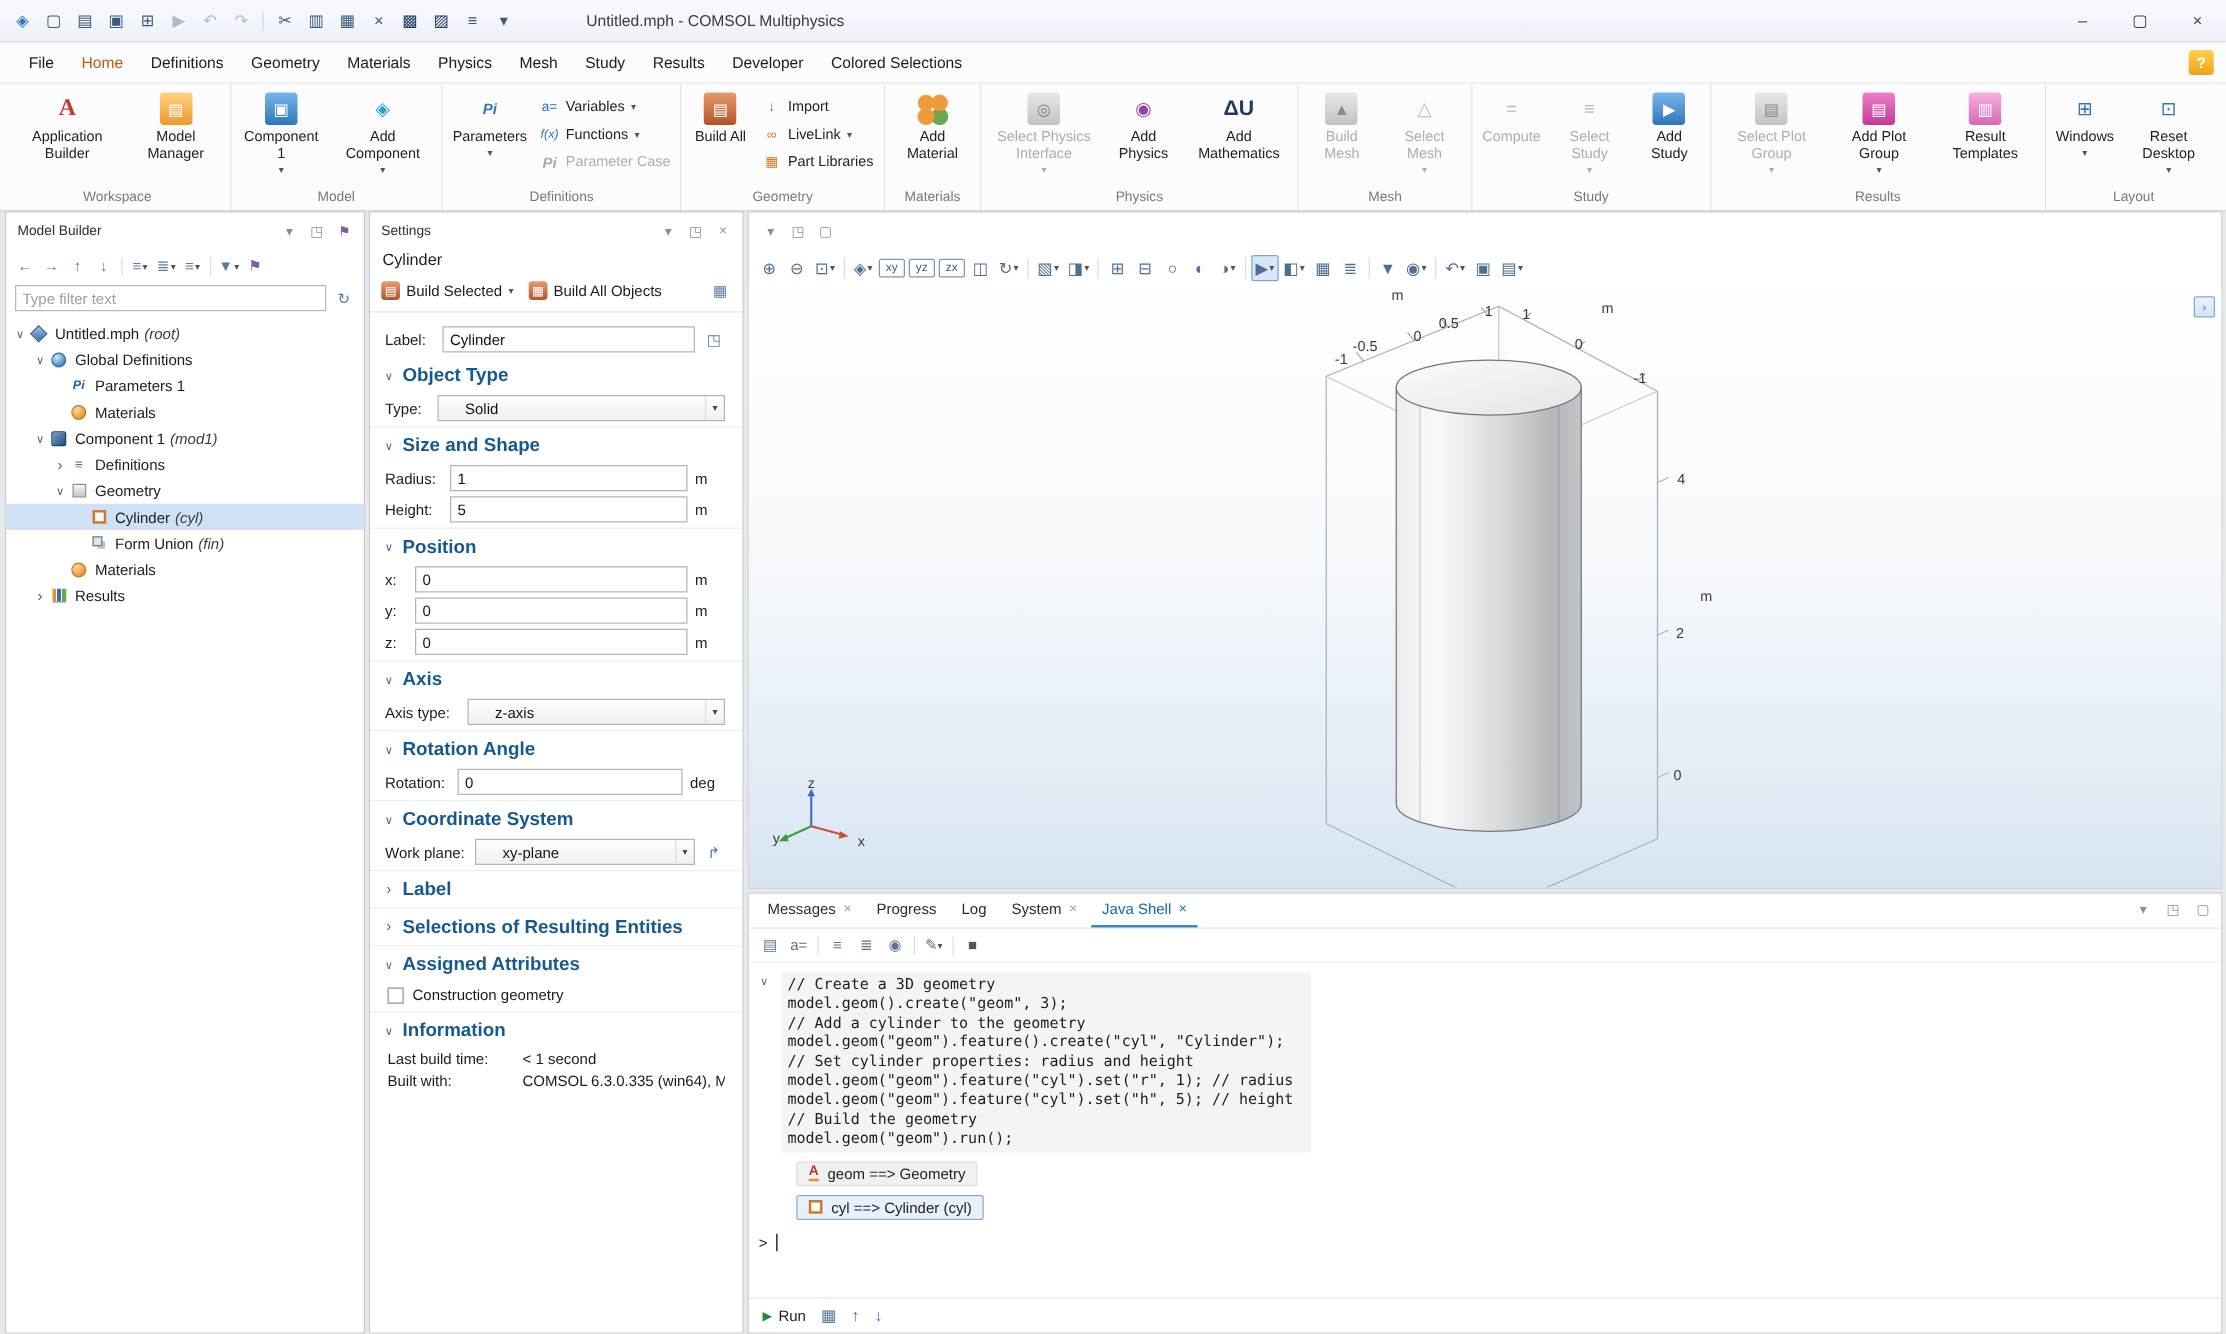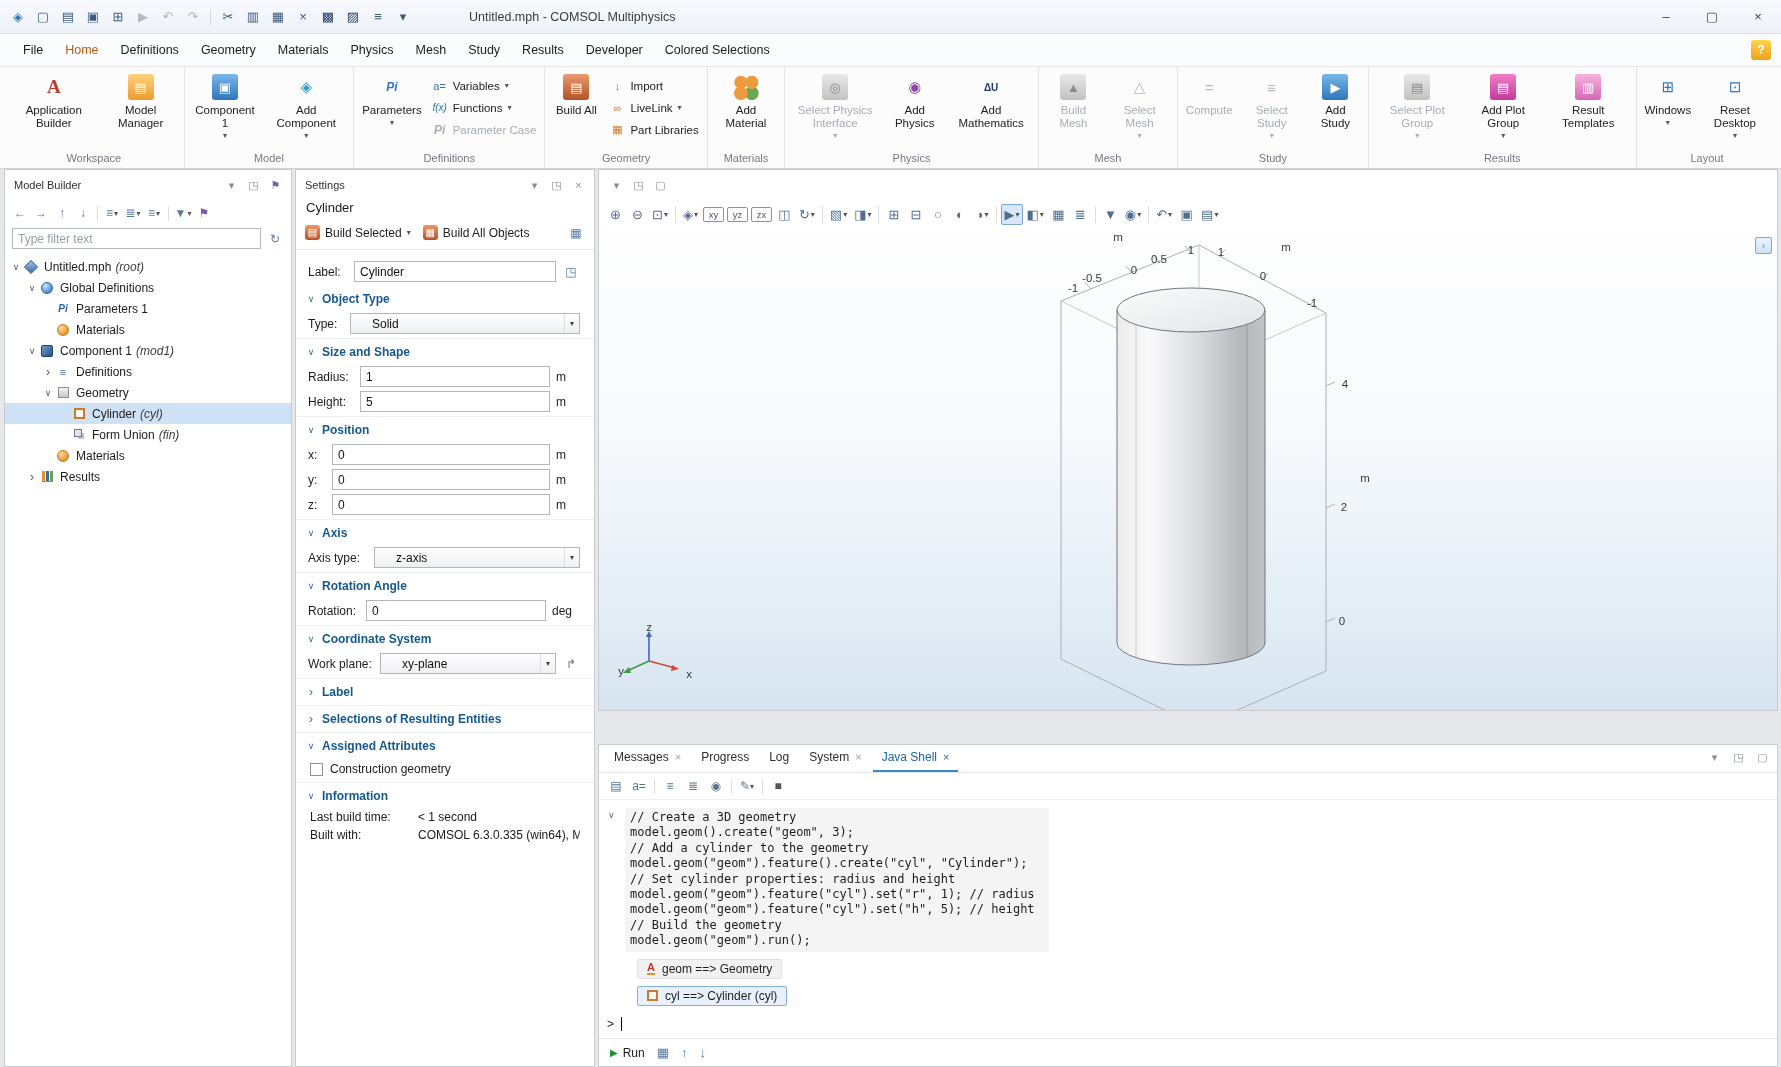--- a/index.html
+++ b/index.html
@@ -43,31 +43,31 @@
   .c-grey{color:#6e7478}.c-dis{color:#b5b9bd}
   .b-orange{background:linear-gradient(#ffd27e,#ec9a2f);color:#fff;border-radius:3px;font-size:13px;}
   .b-blue{background:linear-gradient(#79b6e8,#2f76ba);color:#fff;border-radius:3px;font-size:13px;}
   .b-red{background:linear-gradient(#e89a6e,#b35425);color:#fff;border-radius:3px;font-size:13px;}
   .b-magenta{background:linear-gradient(#f07ec9,#c23a97);color:#fff;border-radius:3px;font-size:13px;}
   .b-magenta2{background:linear-gradient(#f7b1de,#d668b4);color:#fff;border-radius:3px;font-size:13px;}
   .b-gray{background:linear-gradient(#e8e8e8,#c2c2c2);color:#8a8a8a;border-radius:3px;font-size:13px;}
   .ic-dots{background:radial-gradient(circle at 30% 32%,#ef9a3c 24%,transparent 27%),radial-gradient(circle at 72% 32%,#ef9a3c 24%,transparent 27%),radial-gradient(circle at 30% 74%,#ef9a3c 24%,transparent 27%),radial-gradient(circle at 72% 74%,#6aa84f 24%,transparent 27%);}
   .it-pi{font-style:italic;font-weight:bold;font-size:12px;}
   .it-fx{font-style:italic;font-size:10px;}
-  .it-du{font-weight:bold;font-size:10px;text-align:center;}
+  .it-du{font-weight:bold;font-size:17px;text-align:center;}
   .it-a{font-weight:bold;font-size:19px;font-family:"Liberation Serif",serif;}
 
   
   .main{flex:1;display:flex;gap:3px;padding:0 3px 0 4px;min-height:0;}
   .panel{background:#fff;border:1px solid #c8cbd0;display:flex;flex-direction:column;min-height:0;min-width:0;}
   .p-mb{width:288px;flex:0 0 auto;}
   .p-set{width:300px;flex:0 0 auto;}
   .rightcol{flex:1;display:flex;flex-direction:column;gap:3px;min-width:0;}
   .p-gfx{height:542px;flex:0 0 auto;}
-  .p-con{flex:1;margin-top:30px;}
+  .p-con{flex:1;}
   .phead{height:30px;display:flex;align-items:center;padding:0 7px 0 9px;flex:0 0 auto;gap:5px;}
   .ptitle{font-size:11px;color:#2f2f2f;flex:1;white-space:nowrap;}
   .phicon{width:17px;height:17px;display:flex;align-items:center;justify-content:center;color:#8a8f96;font-size:11px;}
   .phicon.purple{color:#7a5ea8;}
 
   
   .mbtools{height:26px;display:flex;align-items:center;gap:3px;padding:0 6px;flex:0 0 auto;}
   .mico{height:19px;min-width:18px;display:flex;align-items:center;justify-content:center;color:#5b7aa0;font-size:12px;}
   .mico .scaret{margin-left:1px;}
   .msep{width:1px;height:15px;background:#dcdee1;margin:0 2px;}
@@ -105,21 +105,21 @@
   .tinput{flex:1;height:21px;border:1px solid #b2b6bc;padding:0 5px;font-size:12px;color:#111;min-width:0;}
   .unit{width:24px;font-size:12px;color:#1c1c1c;flex:0 0 auto;}
   .drop{flex:1;height:21px;border:1px solid #b2b6bc;background:linear-gradient(#fefefe,#eff0f2);display:flex;align-items:center;padding-left:21px;font-size:12px;color:#111;min-width:0;}
   .dv{flex:1;white-space:nowrap;overflow:hidden;}
   .da{width:15px;height:100%;display:flex;align-items:center;justify-content:center;color:#444;font-size:8px;border-left:1px solid #dcdee1;flex:0 0 auto;}
   .sec{margin-top:3px;border-top:1px solid #eceeef;}
   .sec.first{border-top:none;}
   .sechead{display:flex;align-items:center;gap:6px;padding:6px 10px 3px;}
   .secchev{color:#2d6da8;font-size:9px;width:10px;text-align:center;}
   .secchev.closed{font-size:12px;line-height:9px;}
-  .sectitle{color:#15598f;font-size:12px;font-weight:bold;}
+  .sectitle{color:#15598f;font-size:15px;font-weight:bold;}
   .cbrow{display:flex;align-items:center;gap:7px;margin:6px 14px;}
   .cb{width:13px;height:13px;border:1px solid #8f9499;background:#fff;flex:0 0 auto;}
   .irow{display:flex;margin:4px 14px;font-size:12px;}
   .ilabel{width:108px;flex:0 0 auto;color:#1c1c1c;}
   .ival{flex:1;white-space:nowrap;overflow:hidden;}
 
   
   .gtoolbar{height:29px;display:flex;align-items:center;gap:1px;padding:0 6px;flex:0 0 auto;}
   .gico{height:21px;min-width:21px;padding:0 2px;display:flex;align-items:center;justify-content:center;color:#4e6e92;font-size:13px;border-radius:2px;border:1px solid transparent;}
   .gico.active{background:#d8e7f7;border:1px solid #7aa7d6;}

